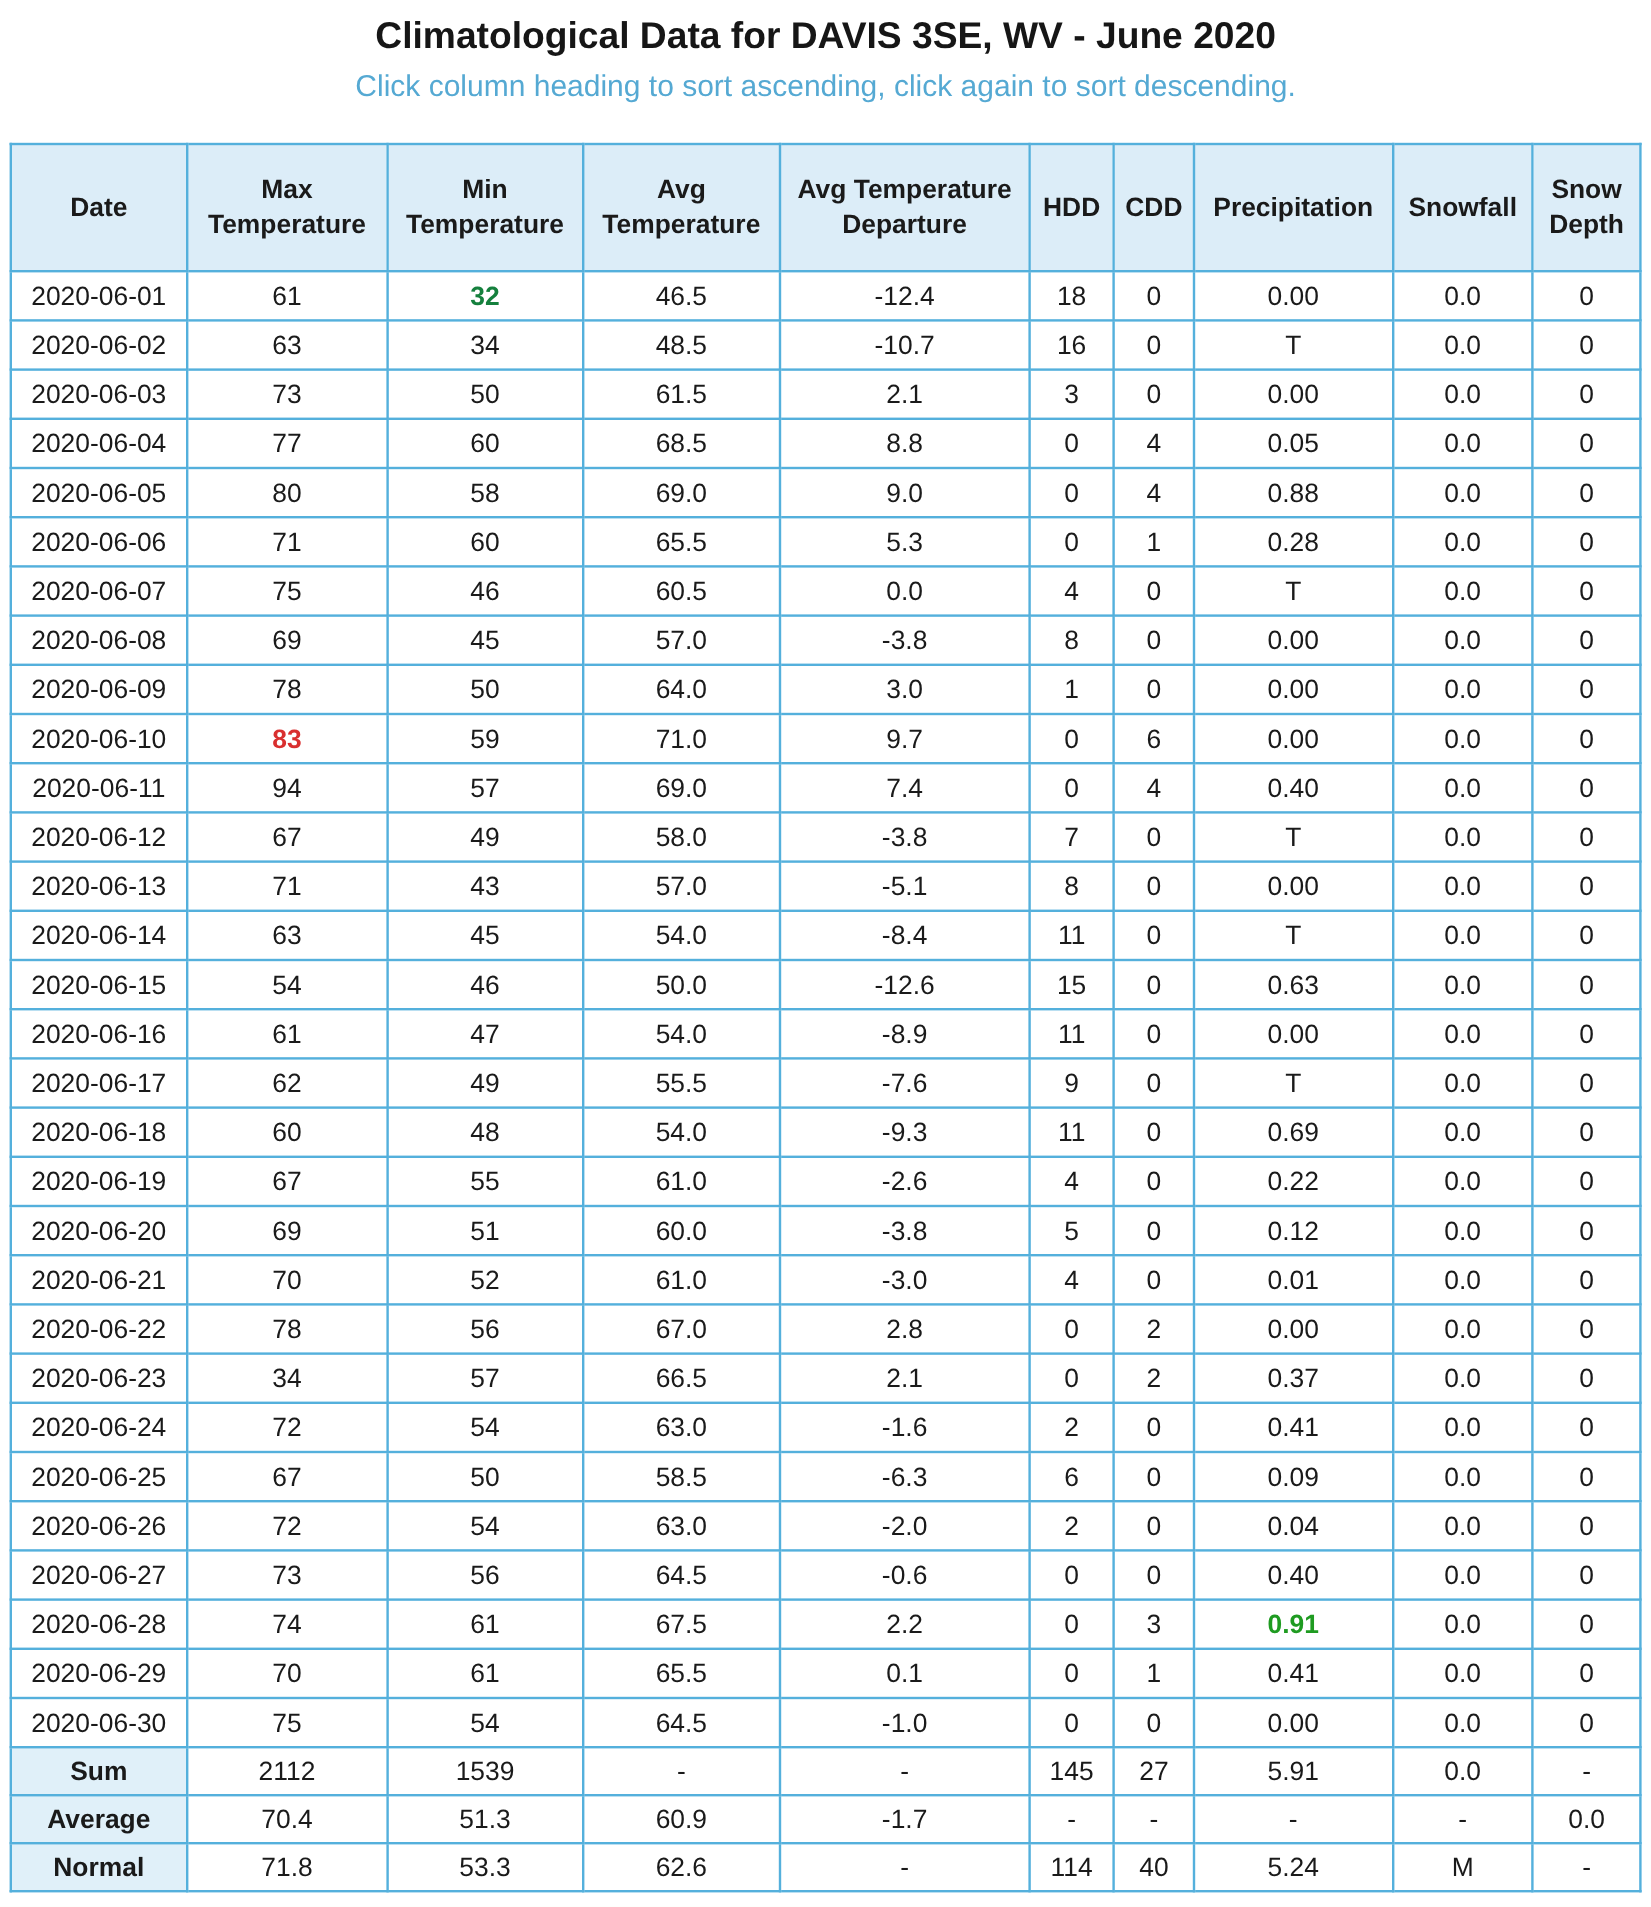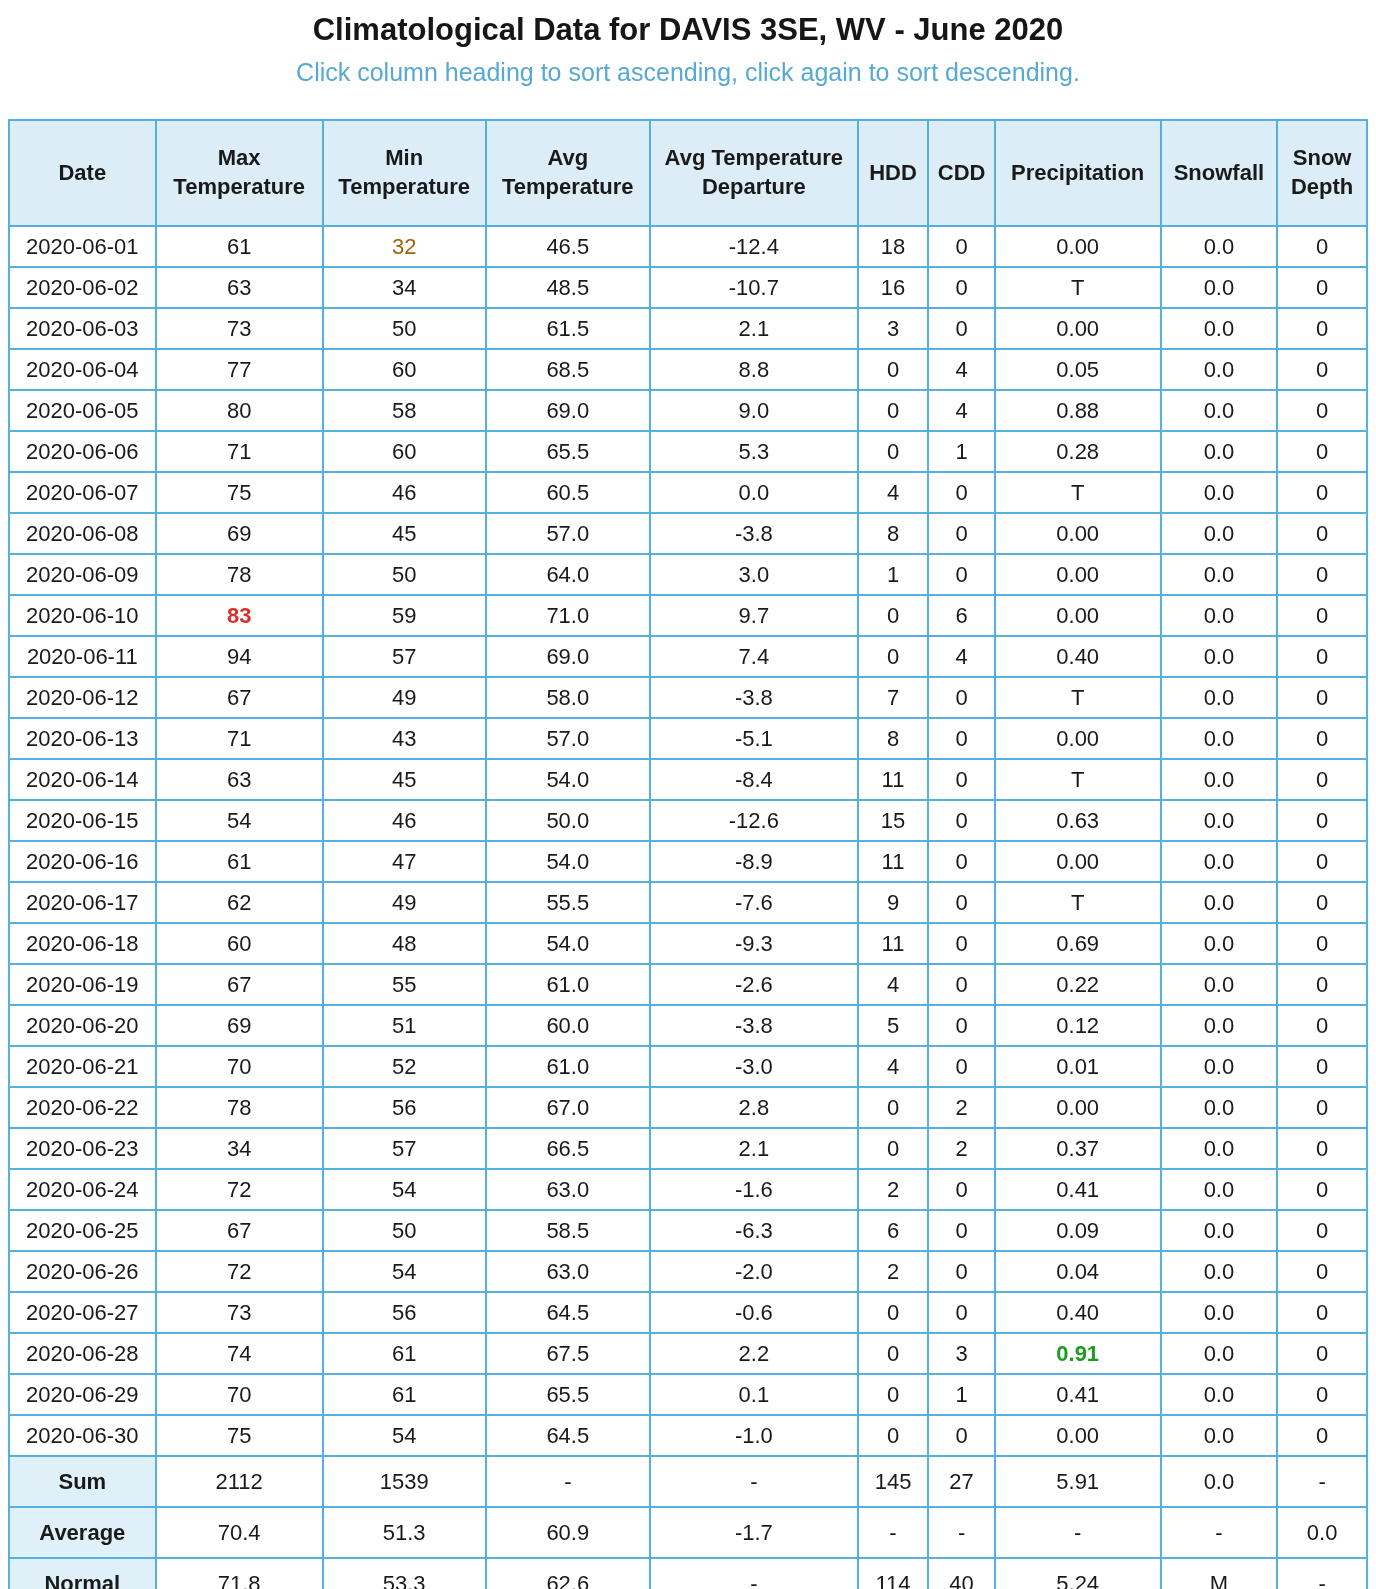--- a/index.html
+++ b/index.html
@@ -47,26 +47,26 @@
     overflow: hidden;
   }
   table.climo thead th {
     background: #dcedf8;
     font-weight: bold;
     height: 106px;
     line-height: 1.3;
     cursor: pointer;
   }
   table.climo tbody td { height: 41px; background: #ffffff; }
-  table.climo tr.summary td { height: 51px; }
+  table.climo tr.summary td { height: 40px; }
   table.climo td.summary-label {
     background: #e0f0f9;
     font-weight: bold;
   }
-  .hl-blue  { color: #a16207; font-weight: normal; margin-left: 43px; }
+  .hl-blue  { color: #15803d; font-weight: bold; margin-left: 43px; }
   .hl-red   { color: #d92f2f; font-weight: bold; }
   .hl-green { color: #1f9b21; font-weight: bold; }
   
   col.c-date { width: 10.8%; }
   col.c-max  { width: 12.3%; }
   col.c-min  { width: 12.0%; }
   col.c-avg  { width: 12.1%; }
   col.c-dep  { width: 15.3%; }
   col.c-hdd  { width: 5.2%;  }
   col.c-cdd  { width: 4.9%;  }

